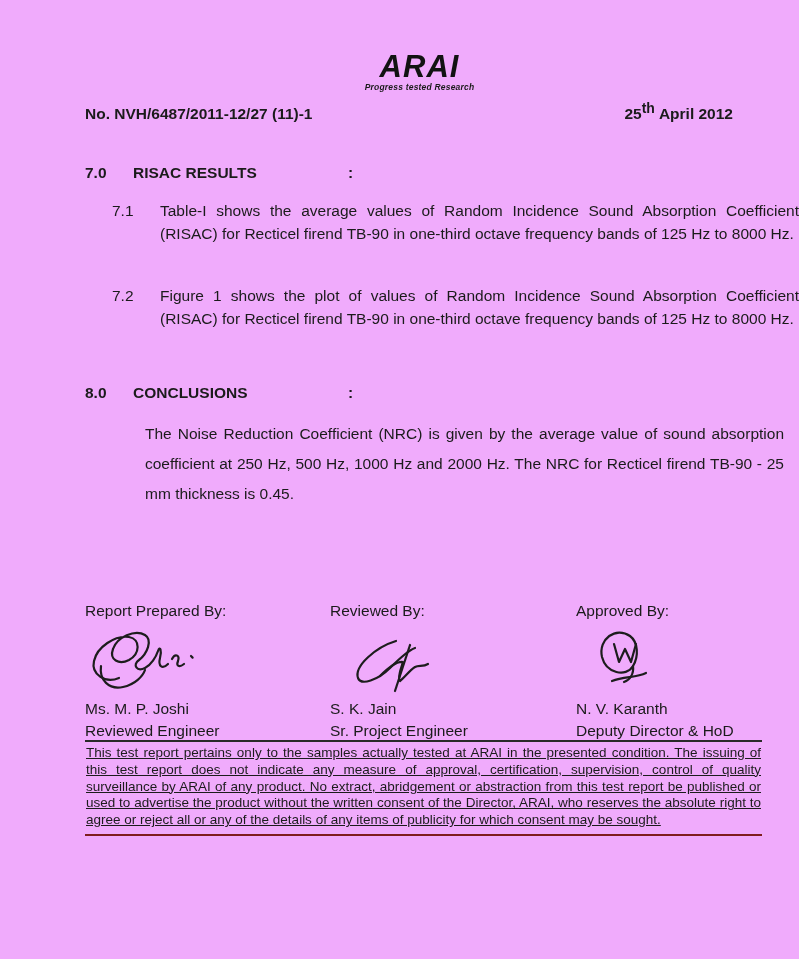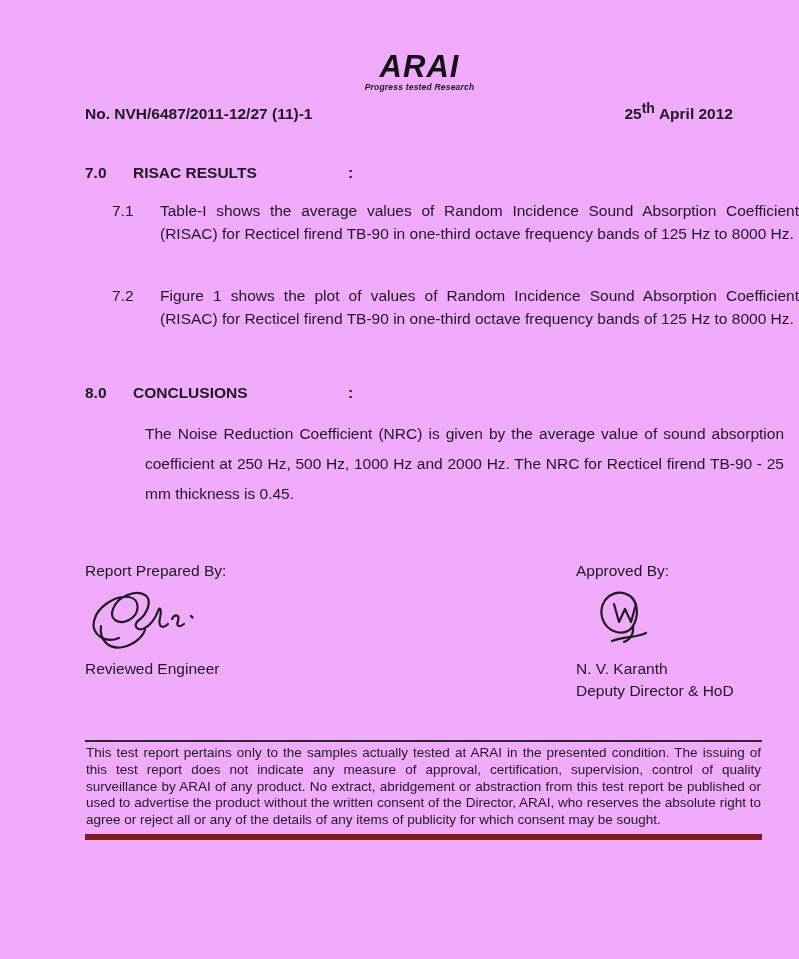--- a/index.html
+++ b/index.html
@@ -59,35 +59,36 @@
   .conclusion-para {
     position: absolute; top: 419px; left: 145px; width: 639px;
     line-height: 30px; text-align: justify;
   }
 
   
   .sig-col { position: absolute; top: 560px; width: 225px; }
   .sig-col-1 { left: 85px; }
   .sig-col-2 { left: 330px; }
   .sig-col-3 { left: 576px; }
-  .sig-label { line-height: 22px; }
+  .sig-label { line-height: 22px; margin-top: 40px; }
   .sig-art { height: 76px; position: relative; }
   .sig-art svg { position: absolute; left: 0; top: 4px; }
   .sig-col-2 .sig-art svg { top: 14px; }
   .sig-col-3 .sig-art svg { left: 12px; top: 2px; }
   .sig-name { line-height: 22px; }
   .sig-title { line-height: 22px; }
 
   
   .disclaimer {
     position: absolute; top: 740px; left: 85px; width: 675px;
-    border-top: 2px solid #2a2a2a; border-bottom: 6px solid #7f1d1d;
+    border-top: 2px solid #2a2a2a; border-bottom: 2px solid #7f1d1d;
     padding: 3px 1px 5px 1px;
     font-size: 13.5px; line-height: 16.8px; text-align: justify;
     color: #1c1c1c;
+    text-decoration: underline;
   }
 
   .sig-stroke { stroke: #1d1d1d; fill: none; stroke-width: 2.2; stroke-linecap: round; stroke-linejoin: round; }
 </style>
 </head>
 <body>
 
 <div class="page">
 
   <div class="logo-block">
@@ -127,23 +128,36 @@
   <div class="sig-col sig-col-1">
     <div class="sig-label">Report Prepared By:</div>
     <div class="sig-art">
       <svg width="118" height="72" viewBox="0 0 118 72">
         <path class="sig-stroke" d="M34,52 C20,58 6,48 9,35 C12,21 30,9 44,11 C56,13 55,28 44,34 C34,39 24,34 28,23 C32,11 50,3 60,9 C68,14 62,28 54,34 C47,39 52,46 60,42 C66,39 71,31 73,25 C75,19 77,25 75,32 C73,40 77,44 83,38"></path>
         <path class="sig-stroke" d="M87,33 c3,-6 8,-4 6,2 c-2,5 1,7 6,3"></path>
         <path class="sig-stroke" d="M106,30 l1.6,1.6"></path>
         <path class="sig-stroke" d="M16,40 C14,54 24,64 38,61 C50,58.5 58,50 60,44"></path>
       </svg>
     </div>
+    <div class="sig-name">Ms. M. P. Joshi</div>
     <div class="sig-title">Reviewed Engineer</div>
   </div>
 
+  <div class="sig-col sig-col-2">
+    <div class="sig-label">Reviewed By:</div>
+    <div class="sig-art">
+      <svg width="120" height="62" viewBox="0 0 120 62">
+        <path class="sig-stroke" d="M66,5 C46,11 24,30 28,42 C31,50 48,44 60,32 C70,22 79,14 85,12"></path>
+        <path class="sig-stroke" d="M50,40 C58,32 67,25 73,26 C71,32 67,42 70,45 C74,42 80,34 85,31 C89,29 93,31 98,28"></path>
+        <path class="sig-stroke" d="M80,9 L65,55"></path>
+      </svg>
+    </div>
+    <div class="sig-name">S. K. Jain</div>
+    <div class="sig-title">Sr. Project Engineer</div>
+  </div>
 
   <div class="sig-col sig-col-3">
     <div class="sig-label">Approved By:</div>
     <div class="sig-art">
       <svg width="92" height="68" viewBox="0 0 92 68">
         <path class="sig-stroke" d="M42,12 C28,2 10,15 14,33 C18,49 38,54 45,42 C51,32 50,18 42,12"></path>
         <path class="sig-stroke" d="M26,20 l5,18 l6,-13 l6,13 l5,-18"></path>
         <path class="sig-stroke" d="M45,42 C46,50 42,56 36,58"></path>
         <path class="sig-stroke" d="M24,57 C36,52 48,54 58,49"></path>
       </svg>

